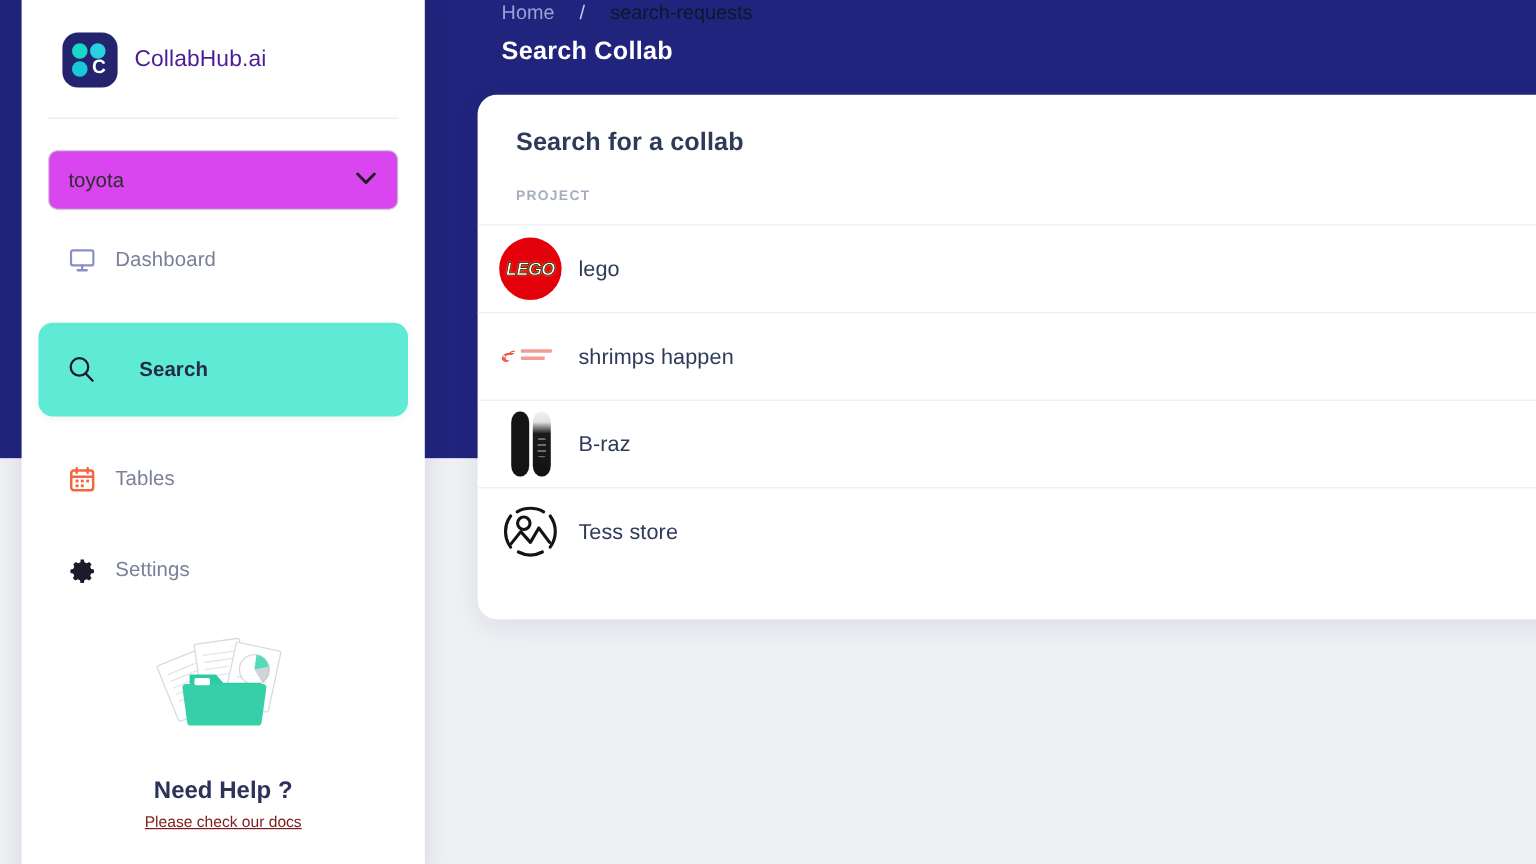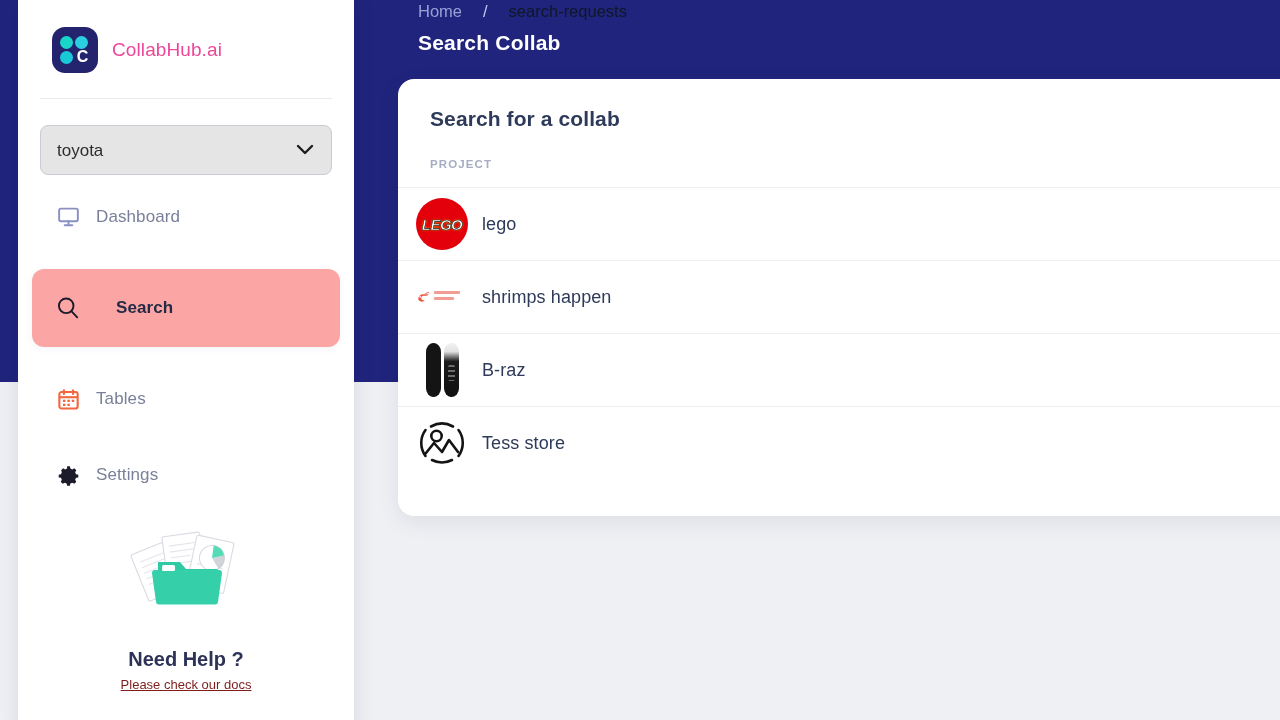--- a/index.html
+++ b/index.html
@@ -78,40 +78,40 @@
     width: 17px; height: 17px;
     color: #ffffff;
     font-family: "Liberation Sans", sans-serif;
     font-weight: 700; font-size: 16px; line-height: 17px;
     text-align: center;
   }
 
   .brand-name {
     font-size: 19px;
     font-weight: 400;
-    color: #ec4899;
+    color: #4c1d95;
     letter-spacing: 0.1px;
   }
 
   .brand-divider {
     height: 1px;
     background: #e8e9ef;
     margin: 12px 22px 0 22px;
   }
 
   .select-wrap {
     margin: 26px 22px 0 22px;
     position: relative;
   }
   .team-select {
     width: 100%;
     height: 50px;
     border: 1px solid #c9ccd4;
     border-radius: 8px;
-    background: #e5e5e5;
+    background: #d946ef;
     padding: 0 40px 0 16px;
     font-family: "Liberation Sans", sans-serif;
     font-size: 17px;
     color: #2d2d2d;
     appearance: none;
     -webkit-appearance: none;
     outline: none;
     cursor: pointer;
   }
   .select-chevron {
@@ -127,21 +127,21 @@
     display: flex;
     align-items: center;
     gap: 16px;
     height: 48px;
     padding: 0 0 0 24px;
     border-radius: 12px;
     margin-bottom: 28px;
     cursor: pointer;
   }
   .nav-item.active {
-    background: #fca5a5;
+    background: #5eead4;
     height: 78px;
     box-shadow: 0 2px 8px rgba(40,60,110,0.05);
     gap: 36px;
   }
   .nav-icon {
     width: 24px; height: 24px;
     display: flex; align-items: center; justify-content: center;
     flex: 0 0 auto;
   }
   .nav-label {

